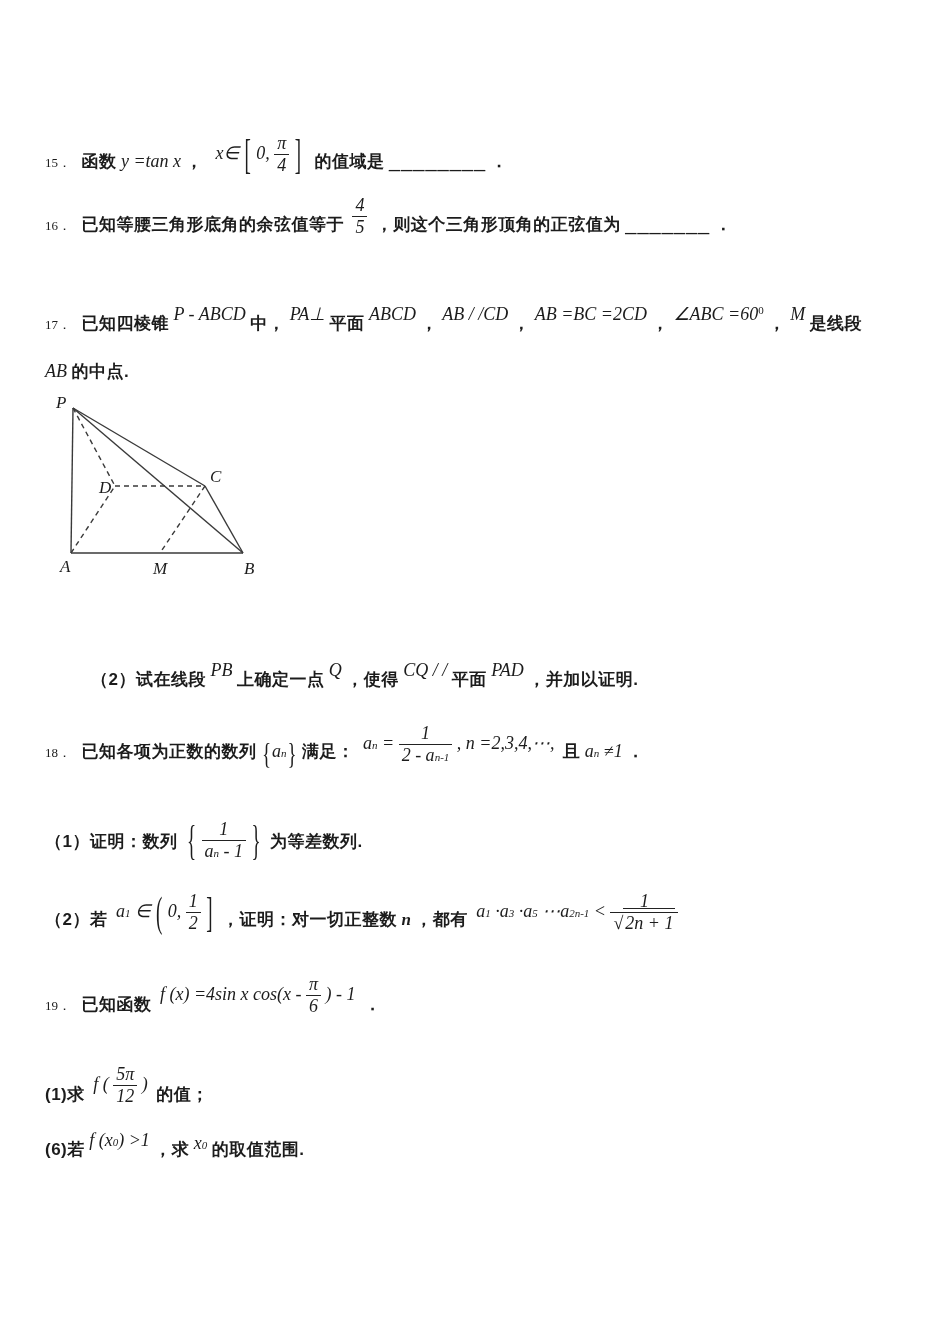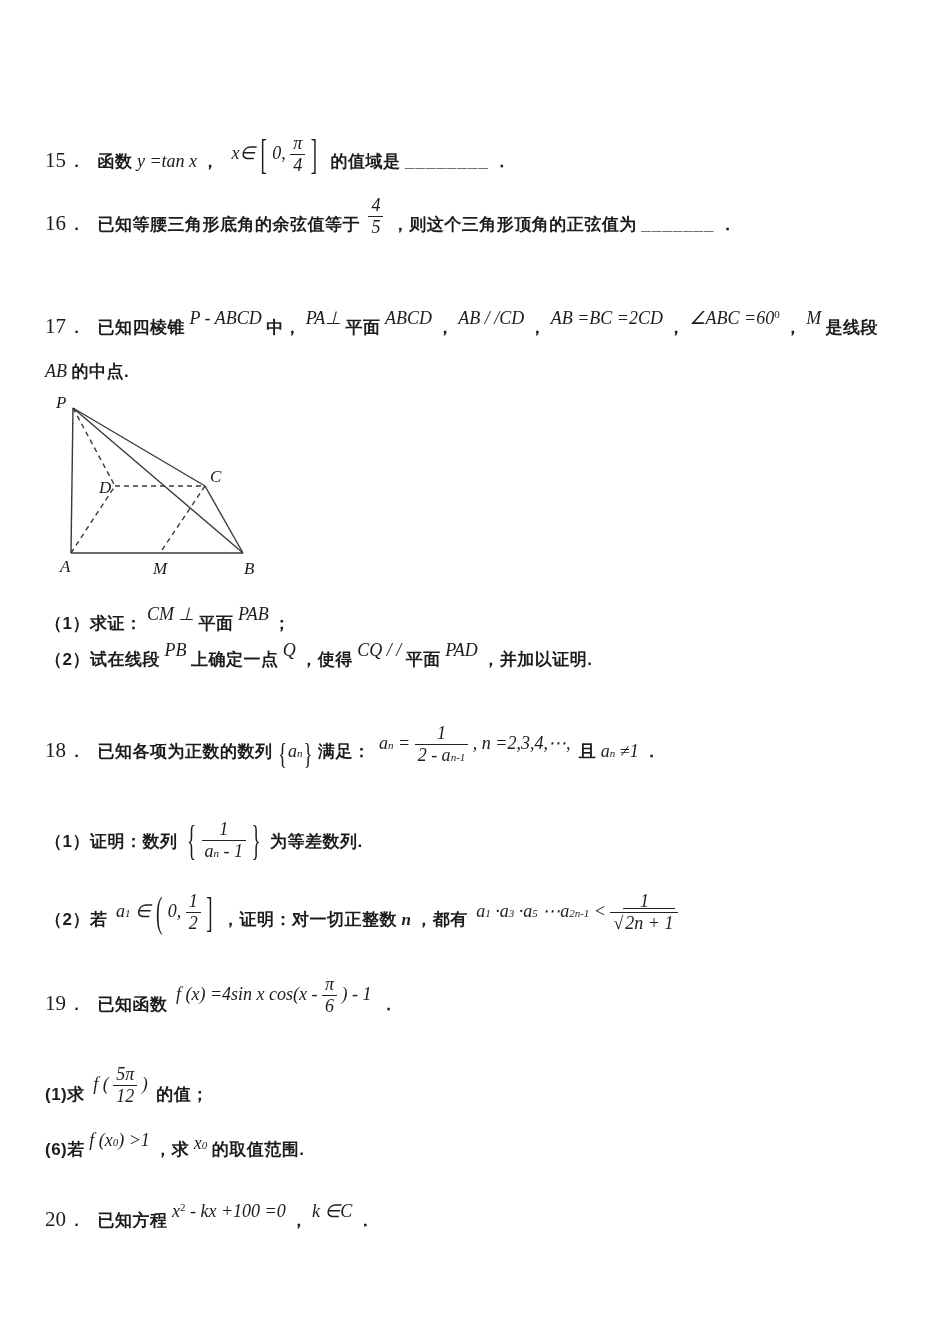--- a/index.html
+++ b/index.html
@@ -3,38 +3,38 @@
 <meta charset="utf-8">
 <style>
   * { box-sizing: border-box; }
   html,body { margin:0; padding:0; background:#ffffff; }
   .page {
     position:relative; width:950px; height:1344px; background:#ffffff;
     font-family:"Liberation Sans", sans-serif; color:#1c1c1c; overflow:hidden;
   }
   .q { position:absolute; left:45px; white-space:nowrap; }
   .cn { font-weight:700; font-size:17px; letter-spacing:0.5px; }
-  .qnum { font-family:"Liberation Serif", serif; font-size:21px; font-weight:400; padding-right:6px; }
+  .qnum { font-family:"Liberation Serif", serif; font-size:13px; font-weight:400; padding-right:6px; }
   .m  { font-family:"Liberation Serif", serif; font-style:italic; font-size:18px; font-weight:400; }
   .msub { font-family:"Liberation Serif", serif; font-style:italic; font-size:11px; }
   .msup { font-family:"Liberation Serif", serif; font-size:11px; vertical-align:super; }
   .bn { font-family:"Liberation Serif", serif; font-style:italic; font-weight:700; font-size:17px; }
   .up6  { position:relative; top:-6px;  display:inline-block; }
   .up9  { position:relative; top:-9px;  display:inline-block; }
   .mid  { display:inline-block; vertical-align:middle; position:relative; }
   .frac { display:inline-block; text-align:center; vertical-align:middle; line-height:1.08; }
   .fnum { display:block; border-bottom:1.2px solid #222; padding:0 3px 1px; }
   .fden { display:block; padding:1px 3px 0; }
   .br { display:inline-block; font-family:"Liberation Serif", serif; font-style:normal;
         font-size:19px; transform:scaleY(2.2); vertical-align:middle; padding:0 1px; }
   .br2 { transform:scaleY(1.6); }
   .sqrt { white-space:nowrap; }
   .radsym { font-style:normal; }
   .radbody { border-top:1.2px solid #222; padding:4px 2px; }
-  .blank { font-weight:700; font-size:17px; letter-spacing:1px; }
+  .blank { font-weight:400; font-size:20px; letter-spacing:1px; }
   svg text { font-family:"Liberation Serif", serif; font-style:italic; font-size:17px; fill:#1c1c1c; }
 </style>
 </head>
 <body>
 
 <div class="page">
 
   <div class="q" style="top:126px;">
     <span class="qnum">15．</span>
     <span class="cn">函数</span>
@@ -105,29 +105,22 @@
       <line x1="167" y1="94" x2="122" y2="161" stroke-dasharray="5,4"></line>
     </g>
     <text x="18" y="16">P</text>
     <text x="22" y="180">A</text>
     <text x="115" y="182">M</text>
     <text x="206" y="182">B</text>
     <text x="61" y="101">D</text>
     <text x="172" y="90">C</text>
   </svg>
 
-  <div class="q" style="top:612px;">
-    <span class="cn">（1）求证：</span>
-    <span class="m up9">CM ⊥</span>
-    <span class="cn">平面</span>
-    <span class="m up9">PAB</span>
-    <span class="cn">；</span>
-  </div>
-
-  <div class="q" style="top:648px;">
+
+  <div class="q" style="top:668px;margin-left:46px;">
     <span class="cn">（2）试在线段</span>
     <span class="m up9">PB</span>
     <span class="cn">上确定一点</span>
     <span class="m up9">Q</span>
     <span class="cn">，使得</span>
     <span class="m up9">CQ / /</span>
     <span class="cn">平面</span>
     <span class="m up9">PAD</span>
     <span class="cn">，并加以证明.</span>
   </div>
@@ -222,22 +215,14 @@
   </div>
 
   <div class="q" style="top:1138px;">
     <span class="cn">(6)若</span>
     <span class="up9"><span class="m">f (x</span><span class="msub">0</span><span class="m">) &gt;1</span></span>
     <span class="cn">，求</span>
     <span class="up6"><span class="m">x</span><span class="msub">0</span></span>
     <span class="cn">的取值范围.</span>
   </div>
 
-  <div class="q" style="top:1205px;">
-    <span class="qnum">20．</span>
-    <span class="cn">已知方程</span>
-    <span class="up9"><span class="m">x</span><span class="msup">2</span><span class="m"> - kx +100 =0</span></span>
-    <span class="cn">，</span>
-    <span class="m up9">k ∈C</span>
-    <span class="cn">．</span>
-  </div>
 
 </div>
 
 </body></html>

